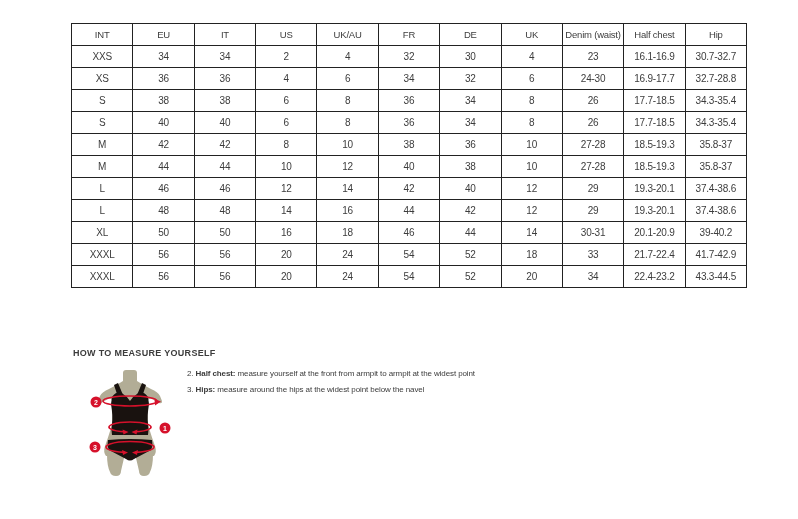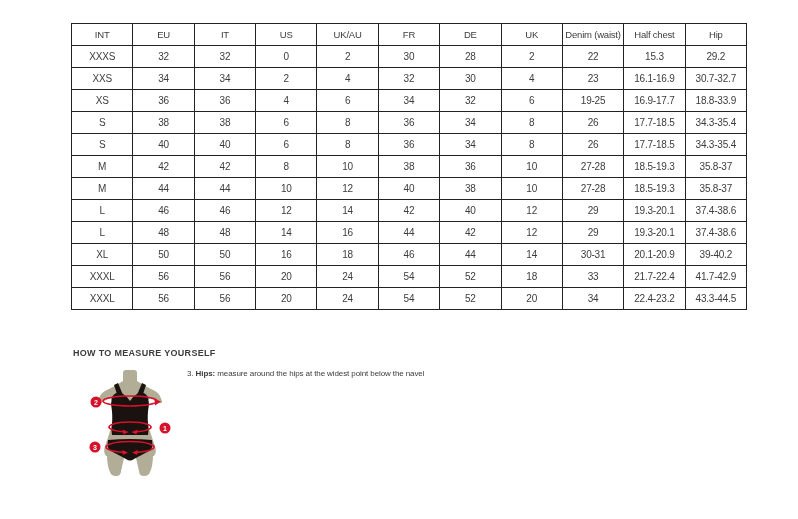--- a/index.html
+++ b/index.html
@@ -57,33 +57,20 @@
           <th>FR</th>
           <th>DE</th>
           <th>UK</th>
           <th>Denim (waist)</th>
           <th>Half chest</th>
           <th>Hip</th>
         </tr>
     </thead>
     <tbody>
         <tr>
-          <td>XXXS</td>
-          <td>32</td>
-          <td>32</td>
-          <td>0</td>
-          <td>2</td>
-          <td>30</td>
-          <td>28</td>
-          <td>2</td>
-          <td>22</td>
-          <td>15.3</td>
-          <td>29.2</td>
-        </tr>
-        <tr>
           <td>XXS</td>
           <td>34</td>
           <td>34</td>
           <td>2</td>
           <td>4</td>
           <td>32</td>
           <td>30</td>
           <td>4</td>
           <td>23</td>
           <td>16.1-16.9</td>
@@ -91,23 +78,23 @@
         </tr>
         <tr>
           <td>XS</td>
           <td>36</td>
           <td>36</td>
           <td>4</td>
           <td>6</td>
           <td>34</td>
           <td>32</td>
           <td>6</td>
-          <td>19-25</td>
+          <td>24-30</td>
           <td>16.9-17.7</td>
-          <td>18.8-33.9</td>
+          <td>32.7-28.8</td>
         </tr>
         <tr>
           <td>S</td>
           <td>38</td>
           <td>38</td>
           <td>6</td>
           <td>8</td>
           <td>36</td>
           <td>34</td>
           <td>8</td>
@@ -258,16 +245,17 @@
       <circle class="redfill" cx="7" cy="34" r="5.5"></circle>
       <text class="badge-num" x="7" y="36.5">2</text>
       <circle class="redfill" cx="76" cy="60" r="5.5"></circle>
       <text class="badge-num" x="76" y="62.5">1</text>
       <circle class="redfill" cx="6" cy="79" r="5.5"></circle>
       <text class="badge-num" x="6" y="81.5">3</text>
     </g>
   </svg>
 
   <div class="instructions">
+      <div class="instr-line"><span>2. </span><b>Half chest:</b><span> measure yourself at the front from armpit to armpit at the widest point</span></div>
       <div class="instr-line"><span>3. </span><b>Hips:</b><span> measure around the hips at the widest point below the navel</span></div>
     </div>
 
 </div>
 
 </body></html>

